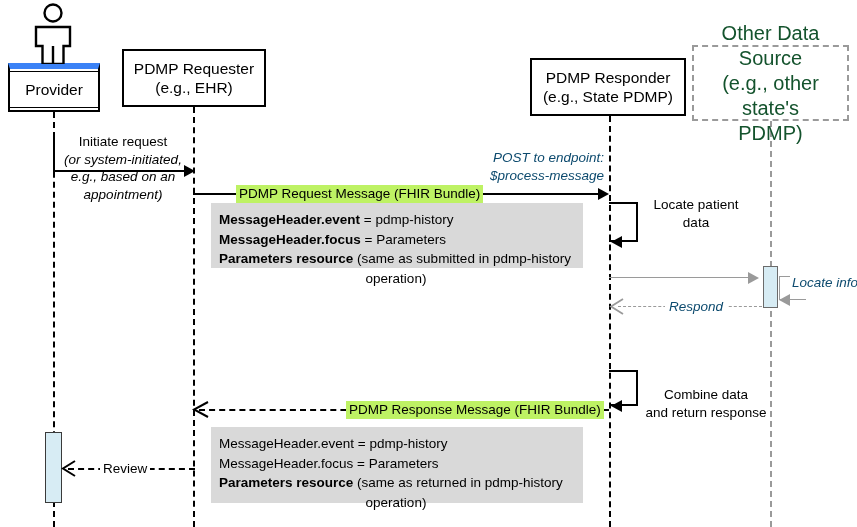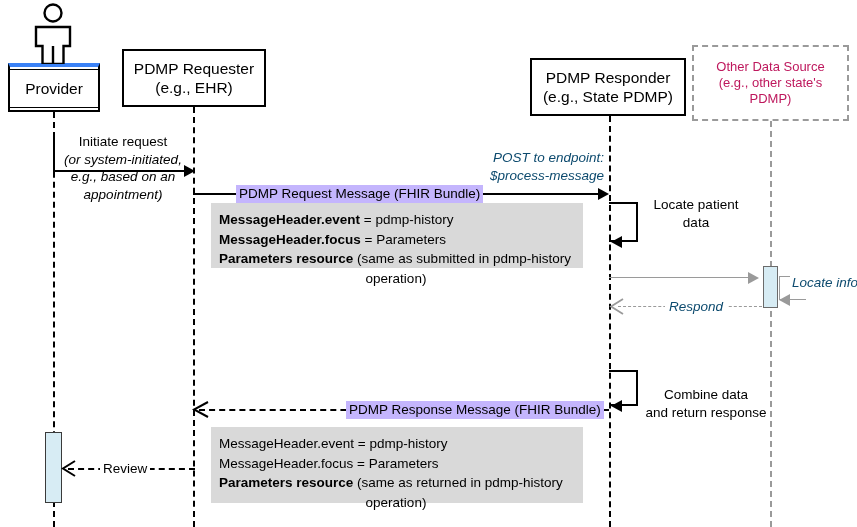--- a/index.html
+++ b/index.html
@@ -27,29 +27,29 @@
     align-items: center;
     justify-content: center;
     flex-direction: column;
     text-align: center;
     font-size: 15.5px;
     color: #000000;
     line-height: 1.25;
     z-index: 5;
   }
   .part-box.actor-box {
-    border-top: 4px solid #3b82f6;
+    border-top: 6px solid #3b82f6;
     border-bottom: 2px solid #000;
     box-shadow: inset 0 3px 0 -1px #fff, inset 0 4px 0 -1px #000,
                 inset 0 -3px 0 -1px #fff, inset 0 -4px 0 -1px #000;
   }
   .part-box.dashed-box {
     border: 2px dashed #9a9a9a;
-    color: #be185d;
-    font-size: 13px;
+    color: #14532d;
+    font-size: 20px;
     text-align: center;
   }
 
   
   .lifeline {
     position: absolute;
     width: 0;
     border-left: 2px dashed #000000;
     z-index: 1;
   }
@@ -122,21 +122,21 @@
     line-height: 1.3;
     z-index: 6;
     white-space: nowrap;
   }
   .lbl.center { text-align: center; }
   .lbl.right { text-align: right; }
   .lbl.italic { font-style: italic; }
   .lbl.gray { color: #0c4a6e; }
   .lbl.wrap { white-space: normal; text-align: center; }
   .lbl.msglabel {
-    background: #c4b5fd;
+    background: #bef264;
     padding: 0 3px;
   }
 
   
   .note {
     position: absolute;
     background: #d9d9d9;
     color: #000000;
     font-size: 13.5px;
     line-height: 1.45;

